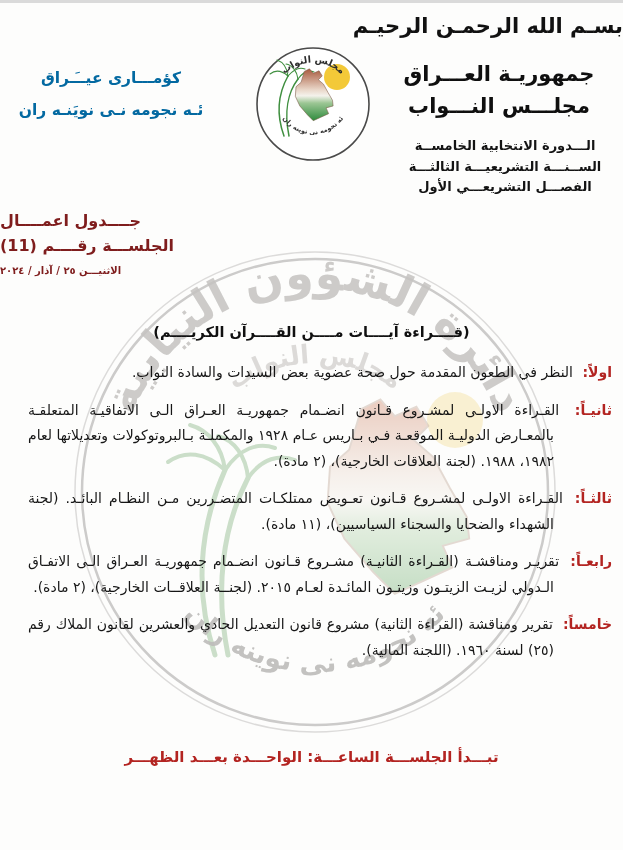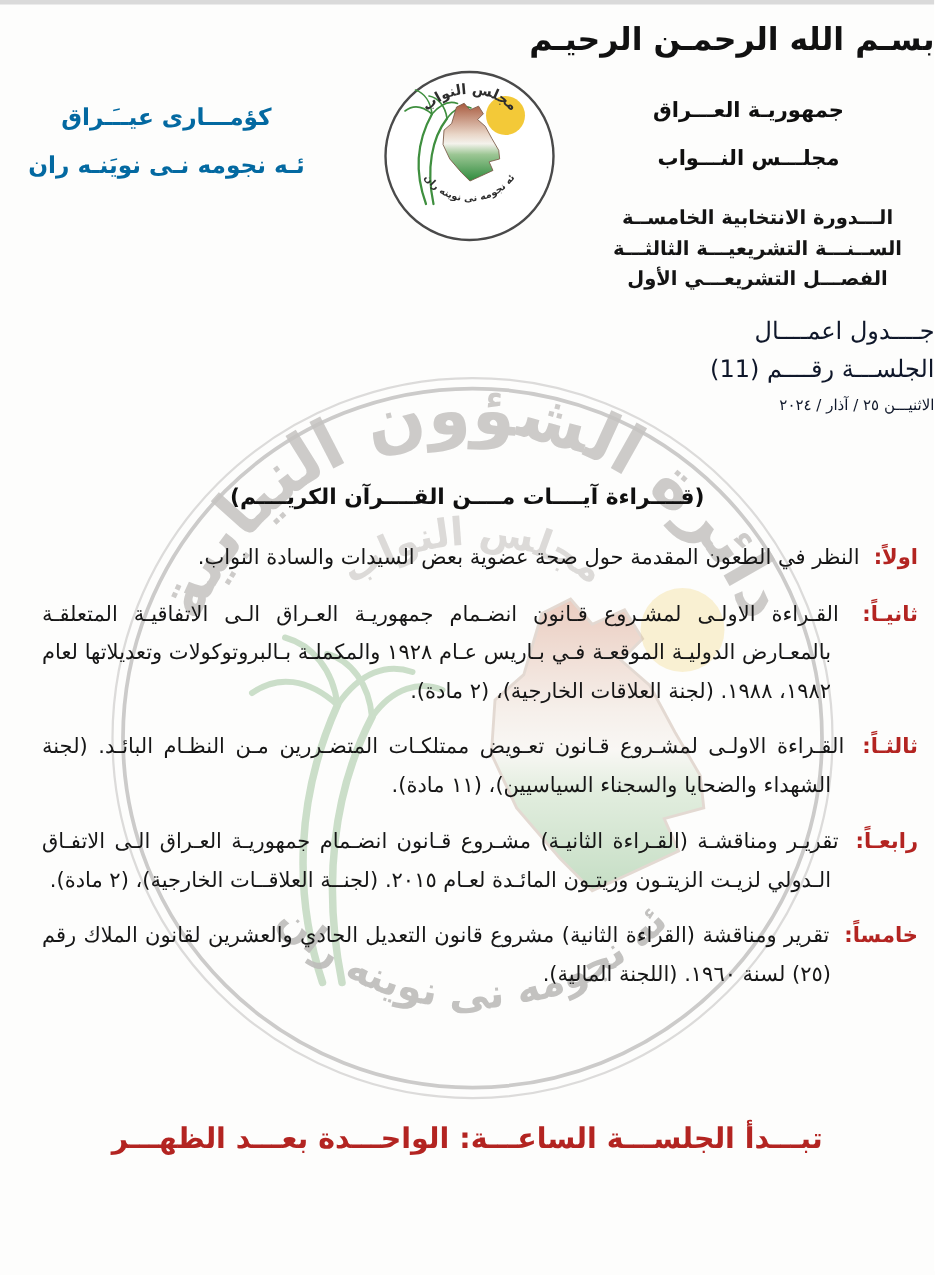--- a/index.html
+++ b/index.html
@@ -16,54 +16,54 @@
   .layer{position:absolute;z-index:1;}
 
   .bismillah{
     top:14px;left:0;right:0;
     font-weight:bold;font-size:21px;color:#111;
   }
   .logo{top:44px;left:253px;width:120px;height:120px;}
 
   .header-right{
     top:58px;right:8px;width:232px;text-align:center;
-    font-weight:bold;font-size:14px;line-height:32px;color:#0f0f0f;
+    font-weight:bold;font-size:21px;line-height:32px;color:#0f0f0f;
   }
   .header-left{
     top:62px;left:10px;width:202px;text-align:center;
     font-weight:bold;font-size:15.5px;line-height:32px;color:#0369a1;
   }
   .session-info{
     top:136px;right:8px;width:220px;text-align:center;
     font-weight:bold;font-size:13px;line-height:20.5px;color:#141414;
   }
   .title-block{
-    top:208px;left:0;right:0;text-align:right;
-    font-weight:normal;font-size:16px;line-height:25px;color:#0f172a;
+    top:208px;left:0;right:0;text-align:left;
+    font-weight:bold;font-size:16px;line-height:25px;color:#7f1d1d;
   }
   .title-block .date-line{font-size:10px;}
   .quran-line{
     top:324px;left:0;right:0;text-align:center;
     font-weight:bold;font-size:14.5px;color:#101010;
   }
   .agenda{
     top:360px;right:11px;width:584px;
     font-size:14px;color:#161616;
   }
   .agenda-item{
     margin:0 0 12px 0;
     line-height:25.5px;
     text-align:justify;
     padding-right:58px;
     text-indent:-58px;
   }
   .item-label{color:#b32421;font-weight:bold;padding-left:5px;margin-top:48px;}
   .footer-line{
     top:748px;left:0;right:0;text-align:center;
-    font-weight:bold;font-size:19px;color:#b32421;
+    font-weight:bold;font-size:15px;color:#b32421;
   }
   .watermark{position:absolute;inset:0;z-index:0;pointer-events:none;}
 </style>
 </head>
 <body>
 
 <div class="page">
   <div class="scan-edge"></div>
 
   <svg class="watermark" width="623" height="850" viewBox="0 0 623 850" aria-hidden="true">

